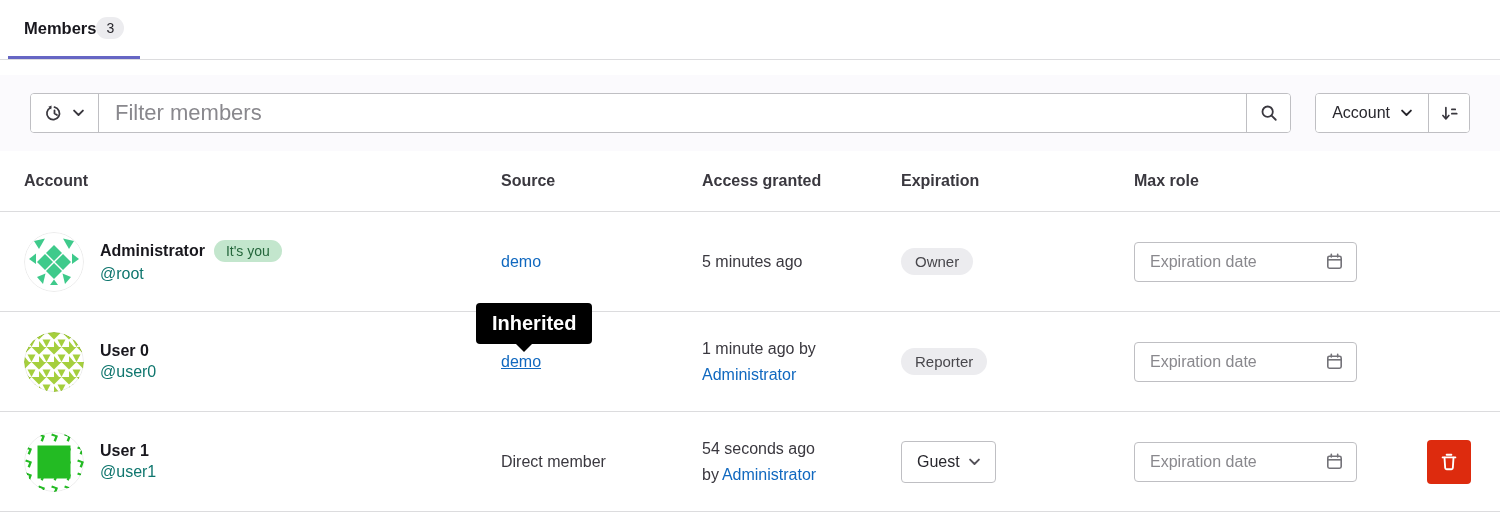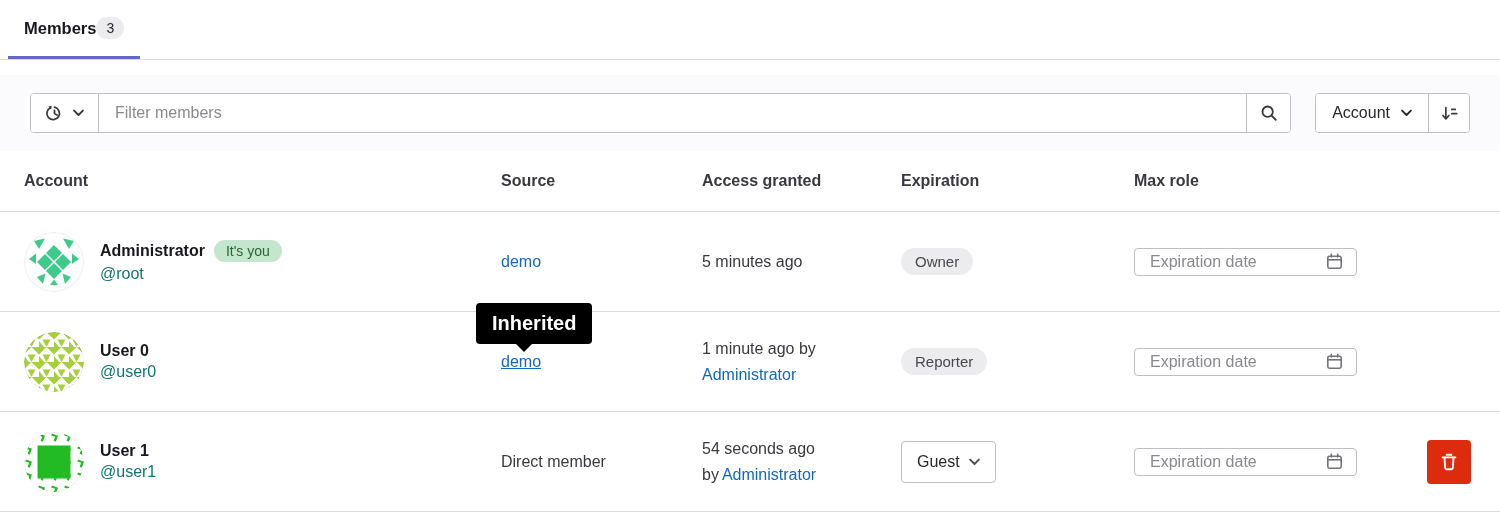--- a/index.html
+++ b/index.html
@@ -11,21 +11,21 @@
   .tab-bar{height:60px;border-bottom:1px solid #dcdcde;display:flex;align-items:stretch;box-sizing:border-box;}
   .tab{margin-left:8px;display:flex;align-items:center;gap:0;padding:0 16px;
        border-bottom:3px solid var(--accent,#6666c4);box-sizing:border-box;cursor:pointer;}
   .tab-label{font-weight:600;font-size:16.5px;color:#18171d;}
   .count-badge{background:var(--muted-badge-bg,#ececef);color:#28272d;border-radius:11px;
        padding:2px 10px;font-size:14px;line-height:18px;}
   
   .filter-bar{margin-top:15px;background:#fbfafd;padding:18px 30px;display:flex;gap:24px;align-items:center;box-sizing:border-box;}
   .search-group{flex:1;display:flex;align-items:stretch;background:#fff;border:1px solid #bfbfc3;border-radius:4px;height:40px;box-sizing:border-box;overflow:hidden;}
   .history-toggle{display:flex;align-items:center;gap:9px;padding:0 14px;border-right:1px solid #bfbfc3;color:#3a383f;cursor:pointer;background:#fff;}
-  .search-input{flex:1;border:none;outline:none;font-size:16px;padding:0 16px;color:#28272d;background:transparent;font-family:"Liberation Sans",sans-serif;}
+  .search-input{flex:1;border:none;outline:none;font-size:22px;padding:0 16px;color:#28272d;background:transparent;font-family:"Liberation Sans",sans-serif;}
   .search-input::placeholder{color:#89888d;}
   .search-btn{width:44px;border:none;border-left:1px solid #bfbfc3;background:#fff;display:flex;align-items:center;justify-content:center;color:#3a383f;cursor:pointer;}
   .sort-group{display:flex;align-items:stretch;height:40px;background:#fff;border:1px solid #bfbfc3;border-radius:4px;box-sizing:border-box;overflow:hidden;}
   .sort-field{display:flex;align-items:center;gap:11px;padding:0 16px;font-size:16px;color:#28272d;border-right:1px solid #bfbfc3;cursor:pointer;background:#fff;border-top:0;border-bottom:0;border-left:0;font-family:"Liberation Sans",sans-serif;}
   .sort-dir{width:40px;display:flex;align-items:center;justify-content:center;color:#3a383f;cursor:pointer;background:#fff;border:none;}
   
   .grid{display:grid;grid-template-columns:501px 201px 199px 233px 1fr;align-items:center;}
   .table-header{height:60px;border-bottom:1px solid #dcdcde;font-weight:600;font-size:16px;color:#3a383f;}
   .table-header .hcell:first-child{padding-left:24px;}
   .row{height:99px;border-bottom:1px solid #dcdcde;}
@@ -44,21 +44,21 @@
   .tooltip{position:absolute;bottom:calc(100% + 9px);left:-25px;background:#000;color:#fff;
       font-size:20px;font-weight:600;padding:9px 16px;border-radius:4px;white-space:nowrap;z-index:5;}
   .tooltip::after{content:"";position:absolute;top:100%;left:40px;border:8px solid transparent;border-top-color:#000;}
   .access{color:#3a383f;line-height:1.6;}
   .by-prefix{margin-right:3px;}
   .badge-muted{background:var(--muted-badge-bg,#ececef);color:var(--muted-badge-text,#48474c);
       border-radius:15px;padding:5px 14px;font-size:15px;display:inline-block;}
   .role-dropdown{display:inline-flex;align-items:center;gap:9px;background:#fff;border:1px solid #bfbfc3;
       border-radius:4px;height:42px;padding:0 15px;font-size:16px;color:#28272d;cursor:pointer;font-family:"Liberation Sans",sans-serif;}
   .cell-expiration{display:flex;align-items:center;padding-right:29px;}
-  .date-field{width:223px;height:28px;box-sizing:border-box;border:1px solid #bfbfc3;border-radius:4px;
+  .date-field{width:223px;height:40px;box-sizing:border-box;border:1px solid #bfbfc3;border-radius:4px;
       background:#fff;display:flex;align-items:center;padding:0 13px;gap:8px;}
   .date-input{flex:1;min-width:0;border:none;outline:none;font-size:16px;color:#28272d;background:transparent;font-family:"Liberation Sans",sans-serif;}
   .date-input::placeholder{color:#89888d;}
   .cal-icon{color:#737278;flex:none;display:flex;}
   .delete-btn{margin-left:auto;width:44px;height:44px;background:var(--danger,#dd2b0e);border:none;border-radius:4px;
       display:flex;align-items:center;justify-content:center;cursor:pointer;}
   .icon{display:flex;align-items:center;}
 </style>
 </head>
 <body>

